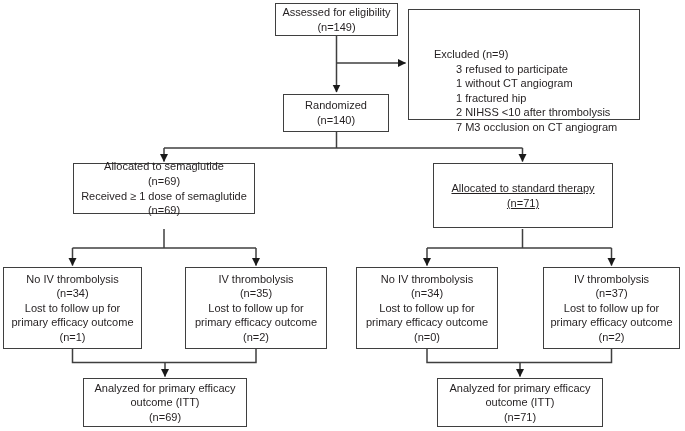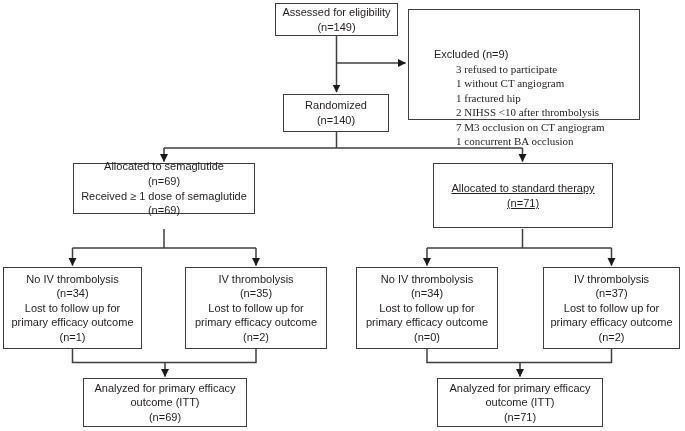--- a/index.html
+++ b/index.html
@@ -40,21 +40,21 @@
   .b-randomized    {left:283px;top:94px; width:106px;height:38px;}
   .b-alloc-sema    {left:73px; top:163px;width:182px;height:51px;}
   .b-alloc-std     {left:433px;top:163px;width:180px;height:65px;text-decoration:underline;}
   .b-sema-no-ivt   {left:3px;  top:267px;width:139px;height:82px;}
   .b-sema-ivt      {left:185px;top:267px;width:142px;height:82px;}
   .b-std-no-ivt    {left:356px;top:267px;width:142px;height:82px;}
   .b-std-ivt       {left:543px;top:267px;width:137px;height:82px;}
   .b-analyzed-sema {left:83px; top:378px;width:164px;height:49px;}
   .b-analyzed-std  {left:437px;top:378px;width:166px;height:49px;}
   .excluded-title{margin-bottom:0;margin-top:28px;}
-  .excluded-reasons{margin-left:22px;font-family:Liberation Serif, serif;}
+  .excluded-reasons{margin-left:22px;}
   .excluded-reasons div{white-space:nowrap;}
 </style>
 </head>
 <body>
 
 <div class="canvas">
 
   <svg class="connectors" width="685" height="431" viewBox="0 0 685 431">
     <defs>
       <marker id="arrow" markerWidth="9" markerHeight="9" refX="7.5" refY="4" orient="auto" markerUnits="userSpaceOnUse">
@@ -96,21 +96,20 @@
   </div>
 
   <div class="box b-excluded">
     <div class="excluded-title">Excluded (n=9)</div>
     <div class="excluded-reasons">
       <div>3 refused to participate</div>
       <div>1 without CT angiogram</div>
       <div>1 fractured hip</div>
       <div>2 NIHSS &lt;10 after thrombolysis</div>
       <div>7 M3 occlusion on CT angiogram</div>
-      <div>1 concurrent BA occlusion</div>
     </div>
   </div>
 
   <div class="box b-randomized">
     <div class="ctr">Randomized
 (n=140)</div>
   </div>
 
   <div class="box b-alloc-sema">
     <div class="ctr">Allocated to semaglutide

